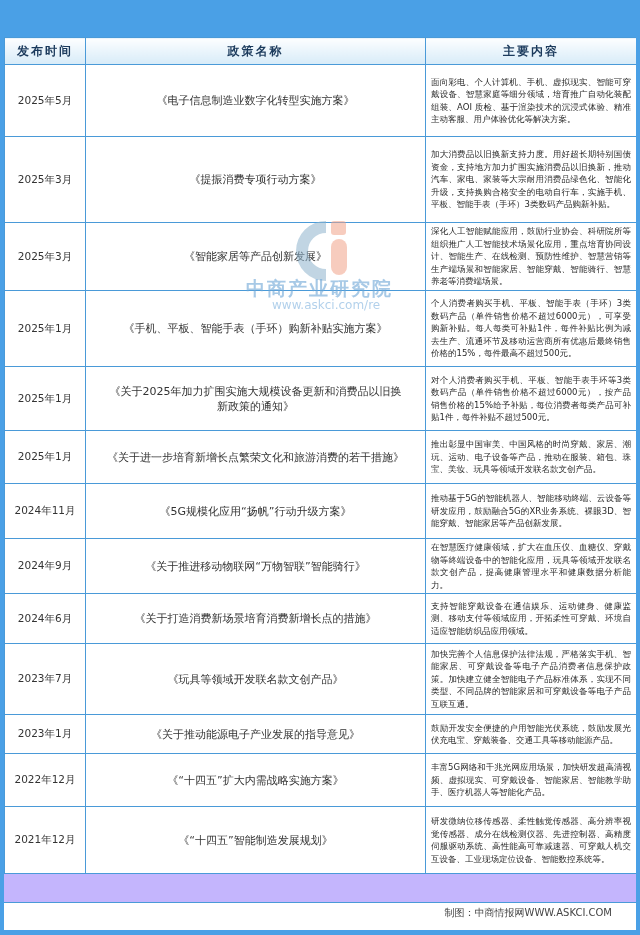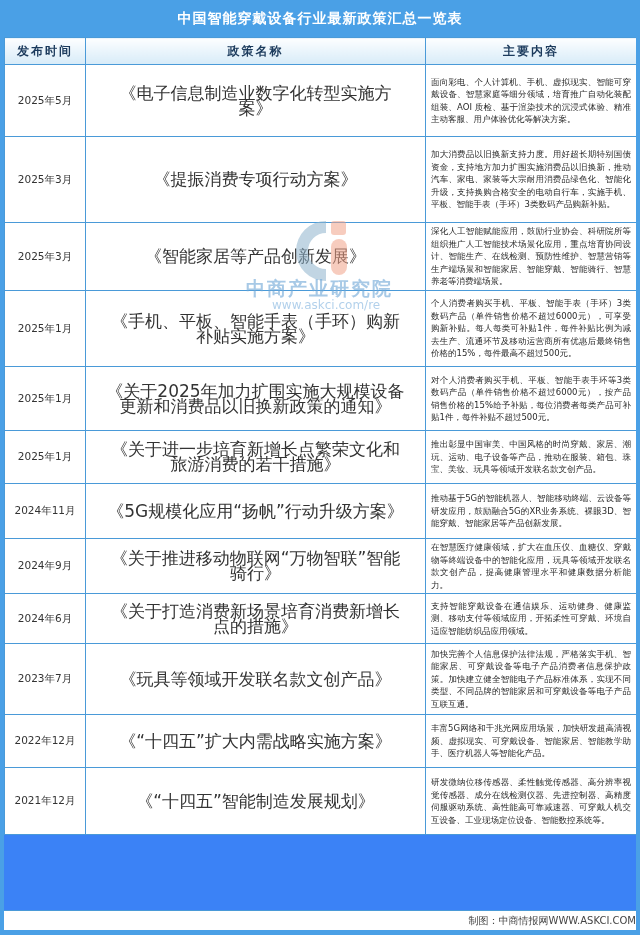--- a/index.html
+++ b/index.html
@@ -18,21 +18,21 @@
     color: #ffffff;
     font-size: 14px; font-weight: bold;
     letter-spacing: 1px;
   }
 
   .table-wrap {
     position: absolute;
     left: 4px; top: 37px;
     width: 632px; height: 873px;
     overflow: hidden;
-    background: #3b82f6;
+    background: #c4b5fd;
   }
 
   table.policy {
     width: 632px;
     table-layout: fixed;
     border-collapse: collapse;
     background: #fff;
   }
   table.policy th, table.policy td {
     border: 1px solid #4a9ad8;
@@ -47,42 +47,42 @@
     text-align: center;
   }
   td.c-date {
     text-align: center;
     font-size: 10.5px;
     color: #333;
     padding: 0 2px;
   }
   td.c-name {
     text-align: center;
-    font-size: 17px;
+    font-size: 11px;
     color: #333;
     line-height: 15px;
     padding: 0 20px;
   }
   td.c-content {
     text-align: justify;
     font-size: 8.5px;
     line-height: 12.5px;
     color: #2a2a2a;
     padding: 2px 5px;
   }
 
   .footer-bar {
     position: absolute;
     left: 4px; bottom: 5px;
-    width: 632px; height: 20px;
+    width: 632px; height: 28px;
     background: #ffffff;
     border-top: 1px solid #4a9ad8;
     line-height: 19px;
     text-align: right;
-    padding-right: 0;
+    padding-right: 24px;
     font-size: 10px;
     color: #444;
   }
 
   
   .watermark {
     position: absolute;
     left: 0; top: 0; width: 544px; height: 935px;
     pointer-events: none;
     z-index: 5;
@@ -110,21 +110,20 @@
     color: #7fb2de;
     opacity: 0.6;
     white-space: nowrap;
   }
 </style>
 </head>
 <body>
 
 <div class="frame">
 
-  <div class="title-bar">中国智能穿戴设备行业最新政策汇总一览表</div>
 
   <div class="table-wrap">
     <table class="policy">
       <colgroup>
           <col style="width:81px">
           <col style="width:340px">
           <col style="width:211px">
         </colgroup>
       <thead>
         <tr>
@@ -177,20 +176,25 @@
         <tr style="height:50px">
           <td class="c-date">2024年6月</td>
           <td class="c-name">《关于打造消费新场景培育消费新增长点的措施》</td>
           <td class="c-content">支持智能穿戴设备在通信娱乐、运动健身、健康监测、移动支付等领域应用，开拓柔性可穿戴、环境自适应智能纺织品应用领域。</td>
         </tr>
         <tr style="height:71px">
           <td class="c-date">2023年7月</td>
           <td class="c-name">《玩具等领域开发联名款文创产品》</td>
           <td class="c-content">加快完善个人信息保护法律法规，严格落实手机、智能家居、可穿戴设备等电子产品消费者信息保护政策。加快建立健全智能电子产品标准体系，实现不同类型、不同品牌的智能家居和可穿戴设备等电子产品互联互通。</td>
         </tr>
+        <tr style="height:39px">
+          <td class="c-date">2023年1月</td>
+          <td class="c-name">《关于推动能源电子产业发展的指导意见》</td>
+          <td class="c-content">鼓励开发安全便捷的户用智能光伏系统，鼓励发展光伏充电宝、穿戴装备、交通工具等移动能源产品。</td>
+        </tr>
         <tr style="height:53px">
           <td class="c-date">2022年12月</td>
           <td class="c-name">《“十四五”扩大内需战略实施方案》</td>
           <td class="c-content">丰富5G网络和千兆光网应用场景，加快研发超高清视频、虚拟现实、可穿戴设备、智能家居、智能教学助手、医疗机器人等智能化产品。</td>
         </tr>
         <tr style="height:67px">
           <td class="c-date">2021年12月</td>
           <td class="c-name">《“十四五”智能制造发展规划》</td>
           <td class="c-content">研发微纳位移传感器、柔性触觉传感器、高分辨率视觉传感器、成分在线检测仪器、先进控制器、高精度伺服驱动系统、高性能高可靠减速器、可穿戴人机交互设备、工业现场定位设备、智能数控系统等。</td>
         </tr>

